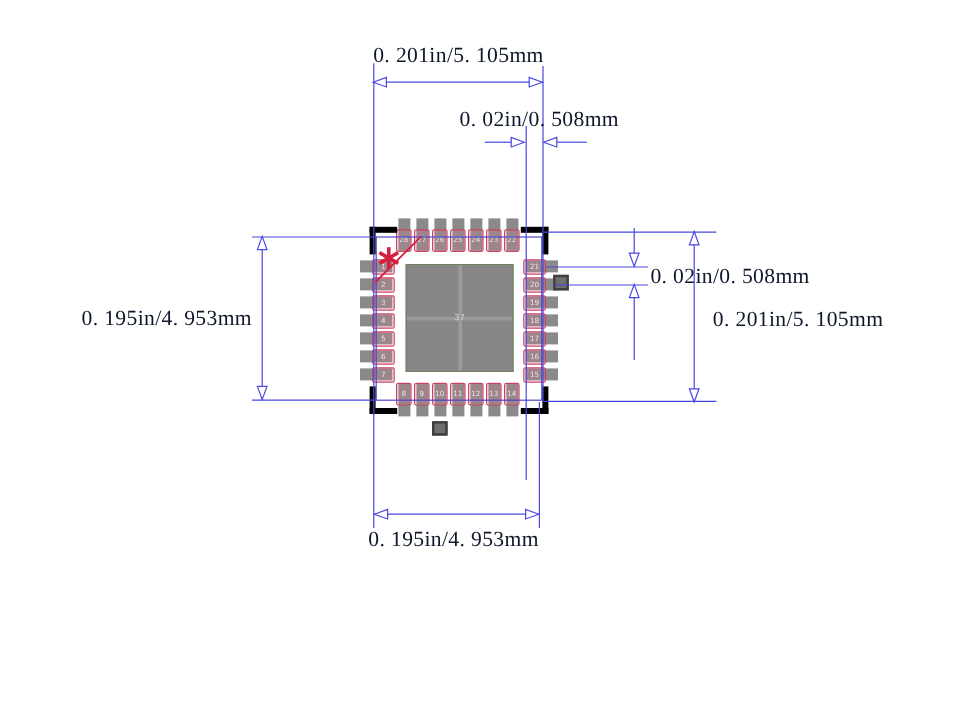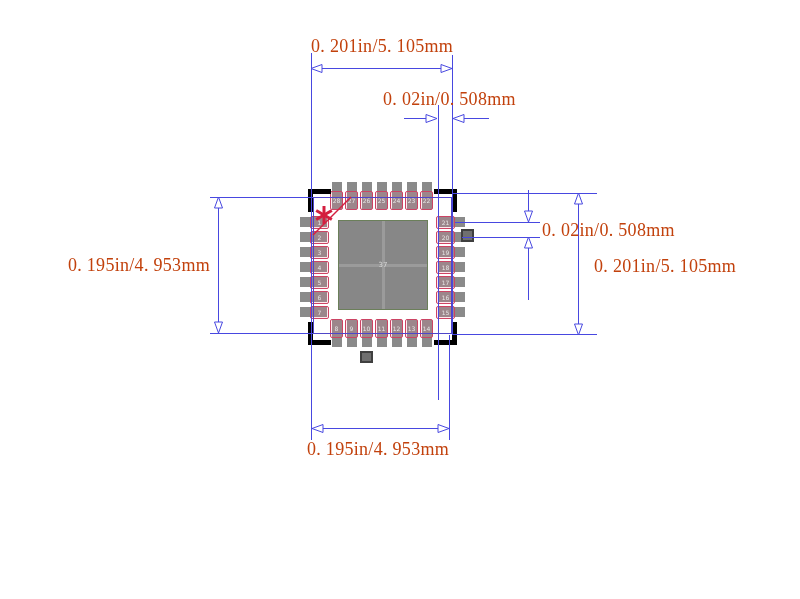--- a/index.html
+++ b/index.html
@@ -22,21 +22,21 @@
                     font-size:7px;color:#d8d8d8;z-index:2;}
   .corner{position:absolute;width:23px;height:23px;z-index:4;box-sizing:border-box;}
   .c-tl{left:308px;top:189px;border-top:5px solid #000;border-left:5px solid #000;}
   .c-tr{left:434px;top:189px;border-top:5px solid #000;border-right:5px solid #000;}
   .c-bl{left:308px;top:322px;border-bottom:5px solid #000;border-left:5px solid #000;}
   .c-br{left:434px;top:322px;border-bottom:5px solid #000;border-right:5px solid #000;}
   .via{position:absolute;background:#6f6f6f;border:2px solid #3f3f3f;box-sizing:border-box;z-index:2;}
   #via-bottom{left:360px;top:351px;width:13px;height:12px;}
   #via-right{left:461px;top:229px;width:13px;height:13px;}
   #dimsvg{position:absolute;left:0;top:0;z-index:5;pointer-events:none;}
-  .dim-label{position:absolute;font-size:18px;color:#c2410c;white-space:nowrap;z-index:6;
+  .dim-label{position:absolute;font-size:18px;color:#0f172a;white-space:nowrap;z-index:6;
              letter-spacing:0.3px;}
   .ctr{text-align:center;} .rgt{text-align:right;}
   #lbl-top-width{left:311px;top:36px;width:142px;}
   #lbl-top-pitch{left:383px;top:89px;width:128px;}
   #lbl-left-height{left:60px;top:255px;width:150px;}
   #lbl-bottom-width{left:302px;top:439px;width:152px;}
   #lbl-right-height{left:594px;top:256px;width:160px;}
   #lbl-right-pitch{left:542px;top:220px;width:140px;}
 </style>
 </head>

